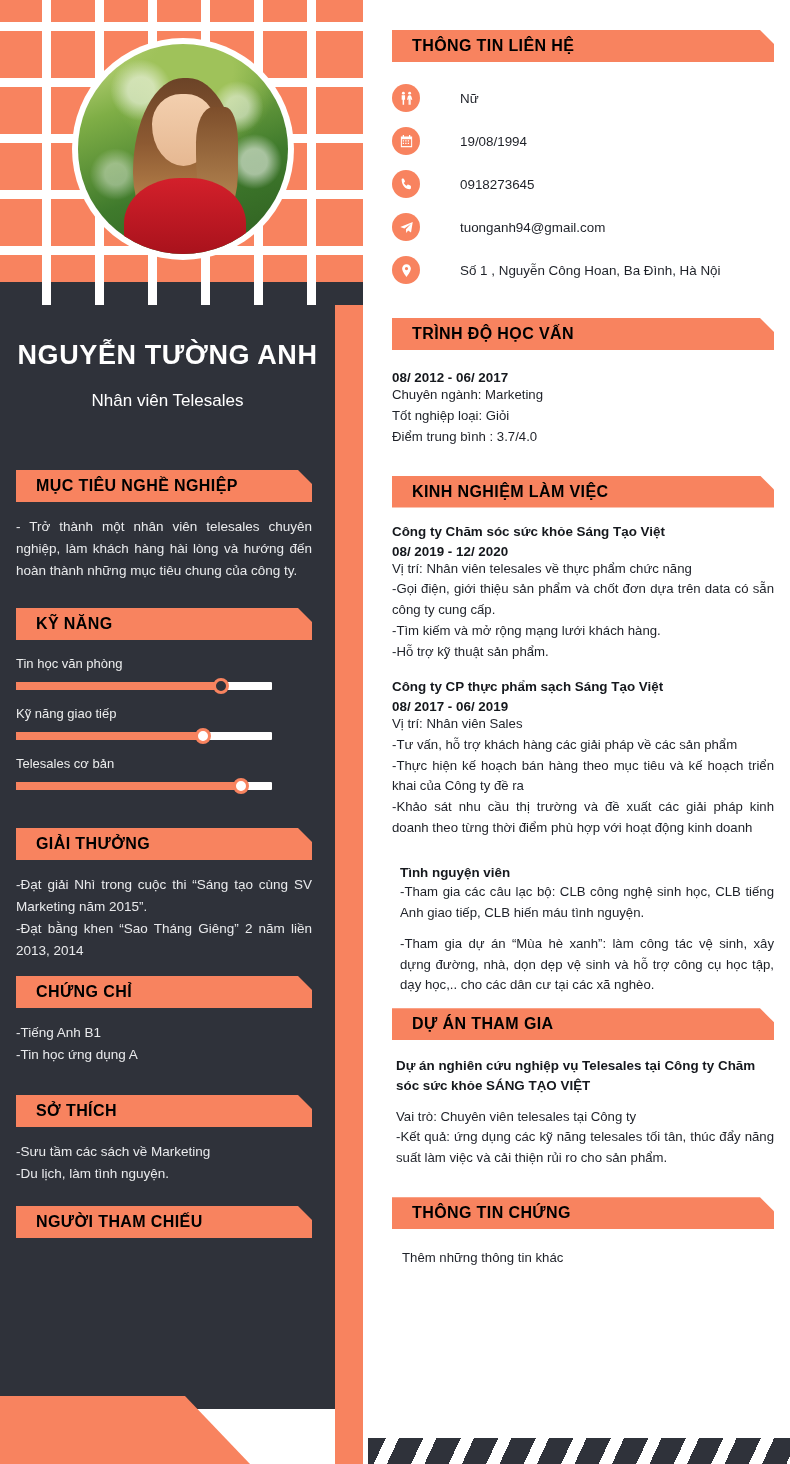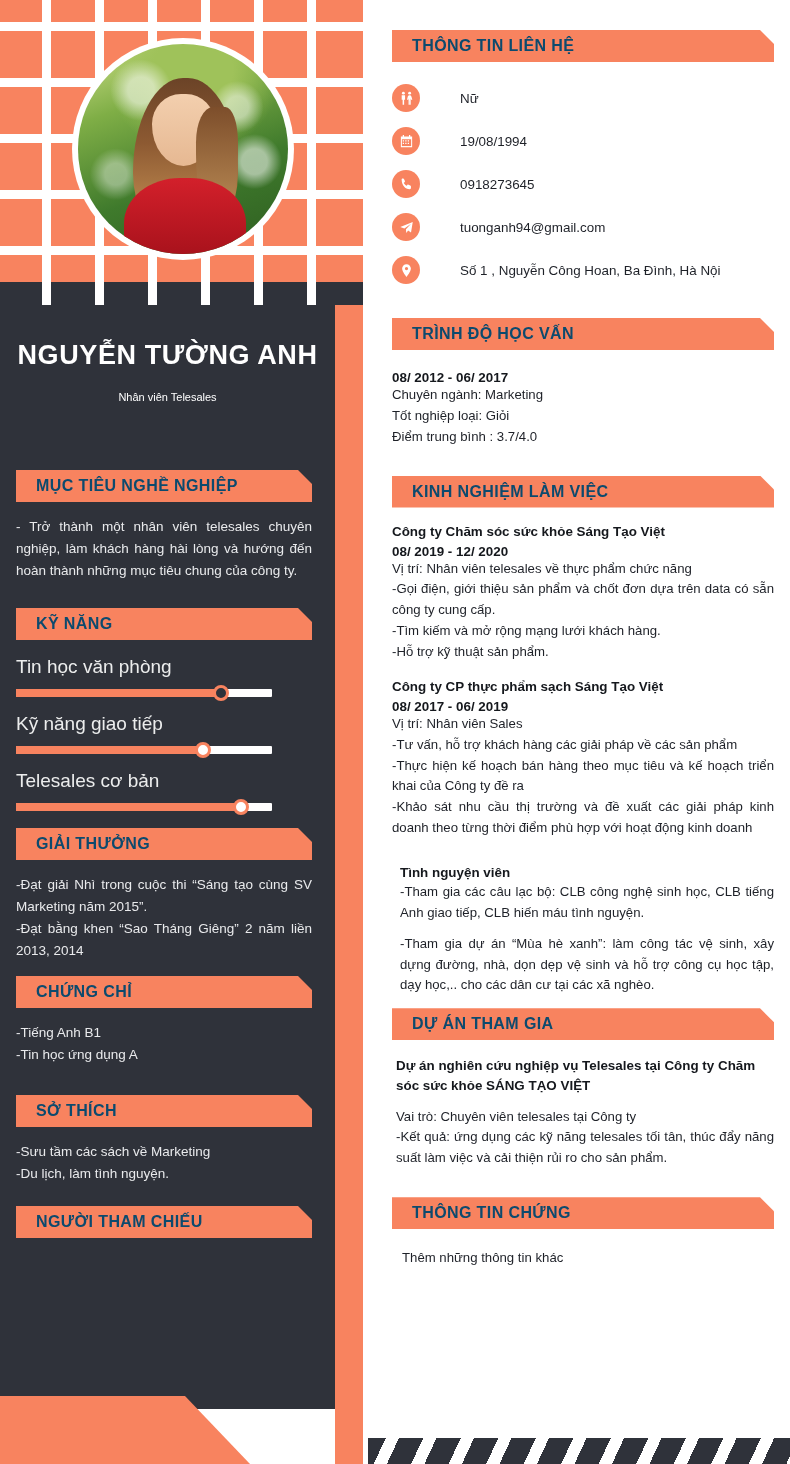--- a/index.html
+++ b/index.html
@@ -70,40 +70,40 @@
   #photo .hair-front{
     position:absolute; left:56%; top:30%; width:20%; height:56%;
     background:linear-gradient(180deg,#7d4e2b 0%,#c09159 100%);
     border-radius:40% 30% 45% 45%/30% 30% 60% 60%;
   }
 
   .name-block{ position:absolute; left:0; top:340px; width:335px; text-align:center; }
   #person-name{
     color:#fff; font-size:27px; font-weight:bold; letter-spacing:.6px;
   }
-  #person-role{ color:#fff; font-size:11px; margin-top:20px; }
+  #person-role{ color:#fff; font-size:17px; margin-top:20px; }
 
   
   .badge{
-    position:relative; height:32px; background:#f8835f; color:#0c4a6e;
+    position:relative; height:32px; background:#f8835f; color:#000000;
     font-size:16px; font-weight:bold; letter-spacing:.4px;
     display:flex; align-items:center; padding-left:20px;
     clip-path: polygon(0 0, calc(100% - 14px) 0, 100% 14px, 100% 100%, 0 100%);
   }
   .badge::after{
     content:""; position:absolute; left:0; bottom:-7px; width:22px; height:7px;
     background:#f8835f;
     clip-path: polygon(0 0, 100% 0, 60% 100%, 0 100%);
   }
 
   .left-sec{ position:absolute; left:16px; width:296px; }
   .left-body{ color:#e9eaec; font-size:13.5px; line-height:1.62; margin-top:14px; text-align:justify; }
 
   
-  .skill-label{ color:#eceded; font-size:19px; margin-top:16px; }
+  .skill-label{ color:#eceded; font-size:13px; margin-top:16px; }
   .slider{
     position:relative; margin-top:11px; height:8px; width:256px;
     background:#fff; border-radius:1px;
   }
   .slider .fill{ position:absolute; left:0; top:0; height:8px; background:#f8835f; }
   .slider .thumb{
     position:absolute; top:-4px; width:16px; height:16px; border-radius:50%;
     background:#fff; border:3px solid #f8835f; transform:translateX(-8px);
   }
   .slider .thumb.filled{ background:#2f323a; }

